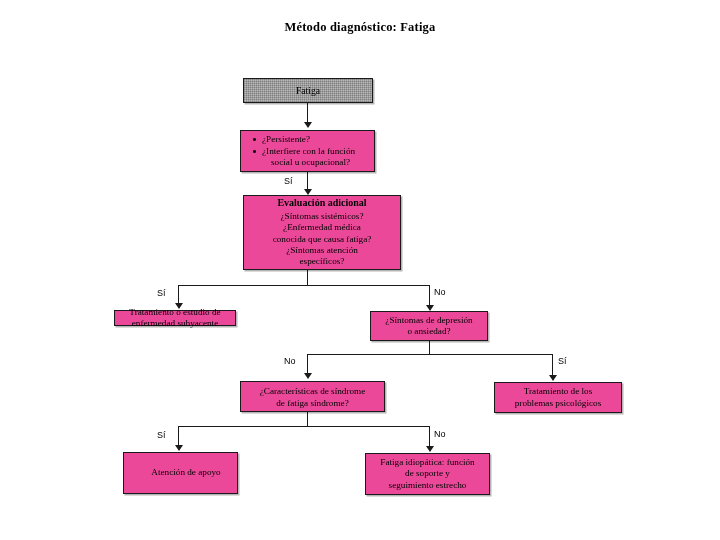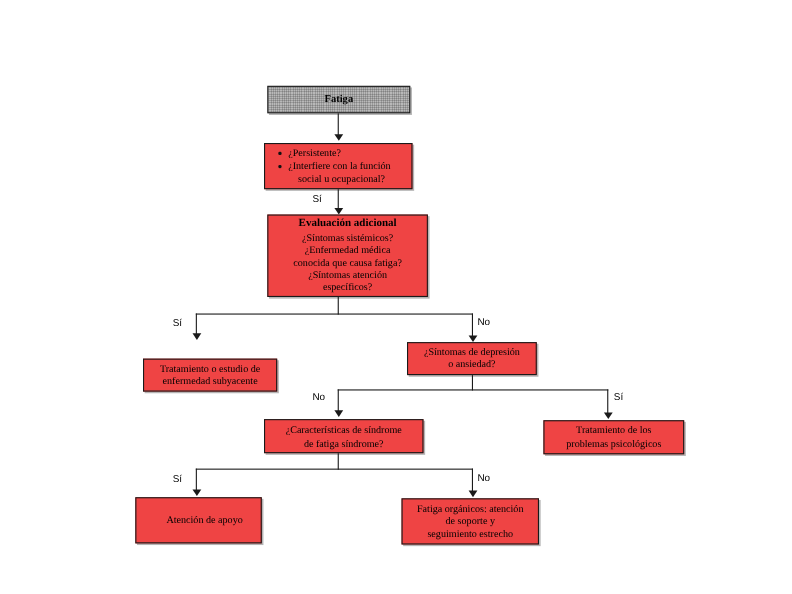--- a/index.html
+++ b/index.html
@@ -24,37 +24,37 @@
     text-align: center;
     font-size: 12.5px;
     font-weight: bold;
     letter-spacing: 0.2px;
     font-family: "Liberation Serif", "DejaVu Serif", serif;
   }
   .node {
     position: absolute;
     box-sizing: border-box;
     border: 1.2px solid #1a1a1a;
-    background: #ef4444;
+    background: #ec4899;
     display: flex;
     flex-direction: column;
     align-items: center;
     justify-content: center;
     text-align: center;
     font-size: 9.2px;
     line-height: 11.4px;
     padding: 2px 4px;
     box-shadow: 1.5px 1.5px 0 rgba(120,120,120,0.55);
   }
   .node.gray {
     background:
       repeating-linear-gradient(0deg, rgba(0,0,0,0.16) 0px, rgba(0,0,0,0.16) 1px, rgba(0,0,0,0) 1px, rgba(0,0,0,0) 2px),
       repeating-linear-gradient(90deg, rgba(0,0,0,0.16) 0px, rgba(0,0,0,0.16) 1px, rgba(0,0,0,0) 1px, rgba(0,0,0,0) 2px),
       #b9b9b9;
-    font-weight: bold;
+    font-weight: normal;
     font-size: 9.6px;
   }
   .node .hdr {
     font-weight: bold;
     font-size: 10px;
     margin-bottom: 2px;
   }
   .node .ln { display: block; white-space: nowrap; }
   .bullets {
     text-align: left;
@@ -98,61 +98,62 @@
     font-size: 9px;
     font-family: Liberation Sans, sans-serif;
     white-space: nowrap;
   }
 </style>
 </head>
 <body>
 
 <div id="page">
 
+  <div id="title">Método diagnóstico: Fatiga</div>
 
   <div class="node gray" style="left:243px; top:78px; width:130px; height:25px;">
     <span class="ln">Fatiga</span>
   </div>
 
   <div class="vline" style="left:307px; top:103px; height:21px;"></div>
   <div class="arrow" style="left:303.5px; top:122px;"></div>
 
   <div class="node" style="left:240px; top:130px; width:135px; height:42px;">
     <div class="bullets">
       <span class="bl">¿Persistente?</span>
       <span class="bl">¿Interfiere con la función</span>
       <span class="cont" style="padding-left:20px;">social u ocupacional?</span>
     </div>
   </div>
 
   <div class="vline" style="left:307px; top:172px; height:19px;"></div>
   <div class="arrow" style="left:303.5px; top:189px;"></div>
   <div class="elabel" style="left:284px; top:176px;">Sí</div>
 
-  <div class="node" style="left:243px; top:195px; width:146px; height:75px;">
+  <div class="node" style="left:243px; top:195px; width:158px; height:75px;">
     <span class="hdr">Evaluación adicional</span>
     <span class="ln">¿Síntomas sistémicos?</span>
     <span class="ln">¿Enfermedad médica</span>
     <span class="ln">conocida que causa fatiga?</span>
     <span class="ln">¿Síntomas atención</span>
     <span class="ln">específicos?</span>
   </div>
 
   <div class="vline" style="left:307px; top:270px; height:16px;"></div>
   <div class="hline" style="left:178px; top:285px; width:252px;"></div>
 
   <div class="vline" style="left:178px; top:285px; height:20px;"></div>
   <div class="arrow" style="left:174.5px; top:303px;"></div>
   <div class="elabel" style="left:157px; top:288px;">Sí</div>
 
   <div class="vline" style="left:429px; top:285px; height:22px;"></div>
   <div class="arrow" style="left:425.5px; top:305px;"></div>
   <div class="elabel" style="left:434px; top:287px;">No</div>
 
-  <div class="node" style="left:130px; top:310px; width:122px; height:30px;margin-top:16px;">
+  <div class="node" style="left:114px; top:310px; width:122px; height:16px;">
     <span class="ln">Tratamiento o estudio de</span>
     <span class="ln">enfermedad subyacente</span>
   </div>
 
   <div class="node" style="left:370px; top:311px; width:118px; height:30px;">
     <span class="ln">¿Síntomas de depresión</span>
     <span class="ln">o ansiedad?</span>
   </div>
 
   <div class="vline" style="left:429px; top:341px; height:14px;"></div>
@@ -185,18 +186,18 @@
 
   <div class="vline" style="left:429px; top:426px; height:22px;"></div>
   <div class="arrow" style="left:425.5px; top:446px;"></div>
   <div class="elabel" style="left:434px; top:429px;">No</div>
 
   <div class="node" style="left:123px; top:452px; width:115px; height:42px;padding-left:15px;">
     <span class="ln">Atención de apoyo</span>
   </div>
 
   <div class="node" style="left:365px; top:453px; width:125px; height:42px;">
-    <span class="ln">Fatiga orgánicos: atención</span>
+    <span class="ln">Fatiga idiopática: función</span>
     <span class="ln">de soporte y</span>
     <span class="ln">seguimiento estrecho</span>
   </div>
 
 </div>
 
 </body></html>

